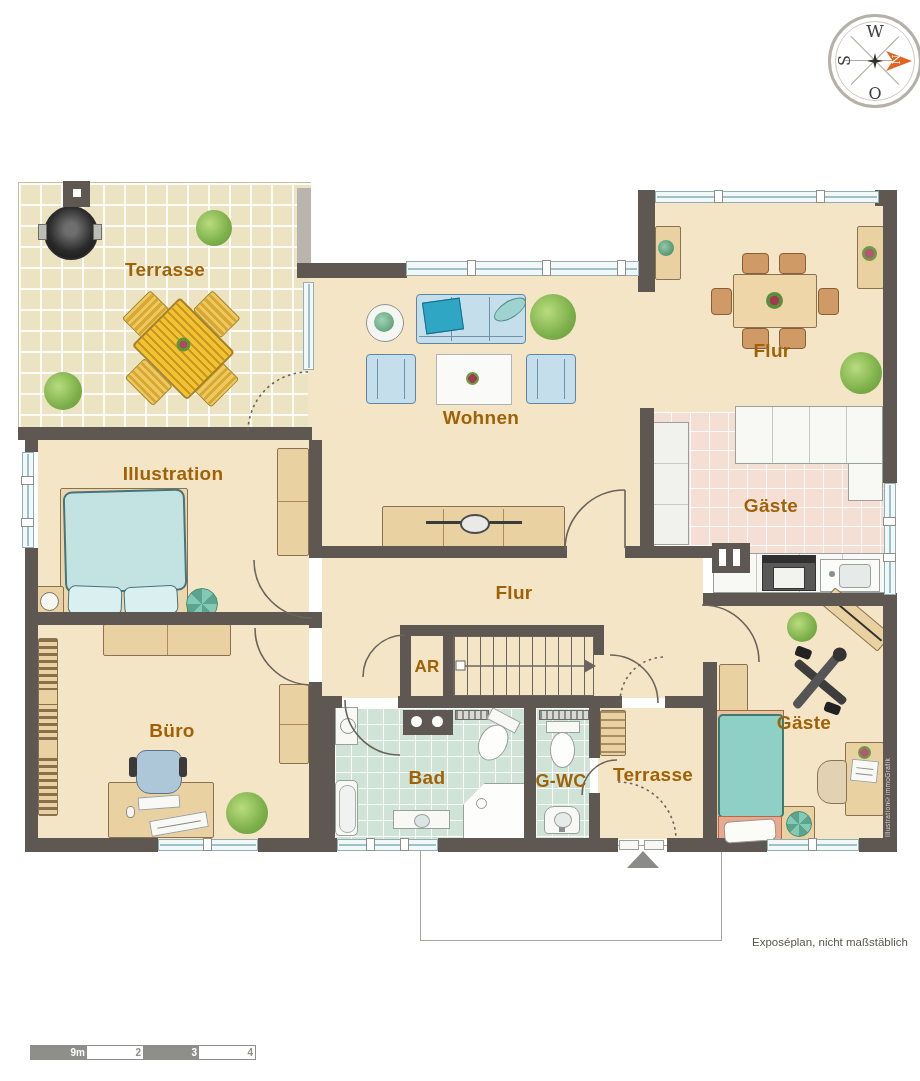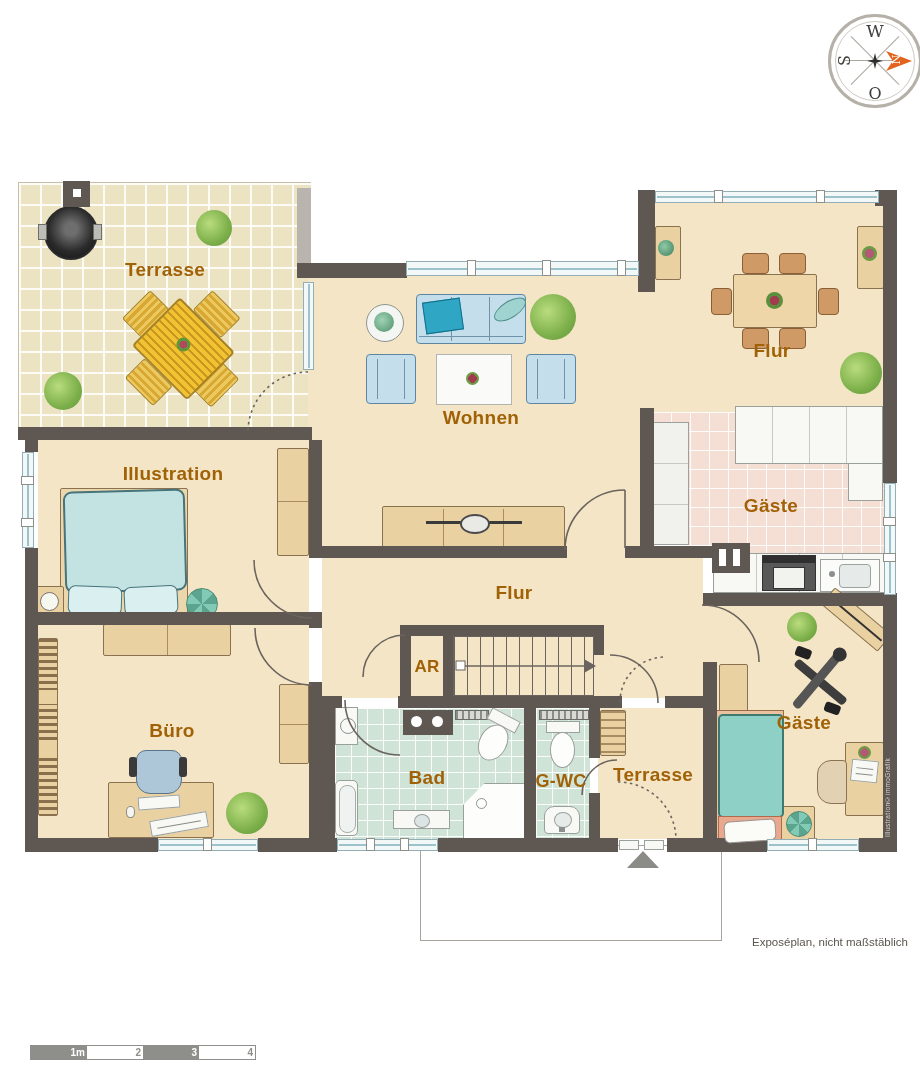--- a/index.html
+++ b/index.html
@@ -355,19 +355,19 @@
     <span class="abs" style="left:0;right:0;bottom:2px;text-align:center;font-family:'DejaVu Serif',serif;font-size:16px;color:#3f3f3f;">O</span>
     <span class="abs" style="left:61px;top:36px;font-family:'DejaVu Serif',serif;font-size:11px;color:#fff;transform:rotate(-90deg);z-index:10;">N</span>
   </div>
 
   <div class="abs" style="left:884px;top:742px;width:12px;height:110px;writing-mode:vertical-rl;transform:rotate(180deg);
               font-size:6.5px;letter-spacing:.4px;color:#d8d5cf;text-align:center;z-index:8;">Illustration©immoGrafik</div>
 
   <div class="abs" style="left:608px;top:936px;width:300px;text-align:right;font-size:11.5px;color:#5a554f;z-index:9;">Exposéplan, nicht maßstäblich</div>
 
   <div class="abs" style="left:30px;top:1045px;width:224px;height:13px;border:1px solid #8e8e8b;box-sizing:content-box;display:flex;z-index:9;">
-    <div style="width:56px;background:#8e8e8b;color:#fff;font-size:10px;font-weight:bold;text-align:right;line-height:13px;padding-right:2px;box-sizing:border-box;">1m</div>
+    <div style="width:56px;background:#8e8e8b;color:#fff;font-size:10px;font-weight:bold;text-align:right;line-height:13px;padding-right:2px;box-sizing:border-box;">9m</div>
     <div style="width:56px;background:#fff;color:#8e8e8b;font-size:10px;font-weight:bold;text-align:right;line-height:13px;padding-right:2px;box-sizing:border-box;">2</div>
     <div style="width:56px;background:#8e8e8b;color:#fff;font-size:10px;font-weight:bold;text-align:right;line-height:13px;padding-right:2px;box-sizing:border-box;">3</div>
     <div style="width:56px;background:#fff;color:#8e8e8b;font-size:10px;font-weight:bold;text-align:right;line-height:13px;padding-right:2px;box-sizing:border-box;">4</div>
   </div>
 
 </div>
 
 </body></html>

